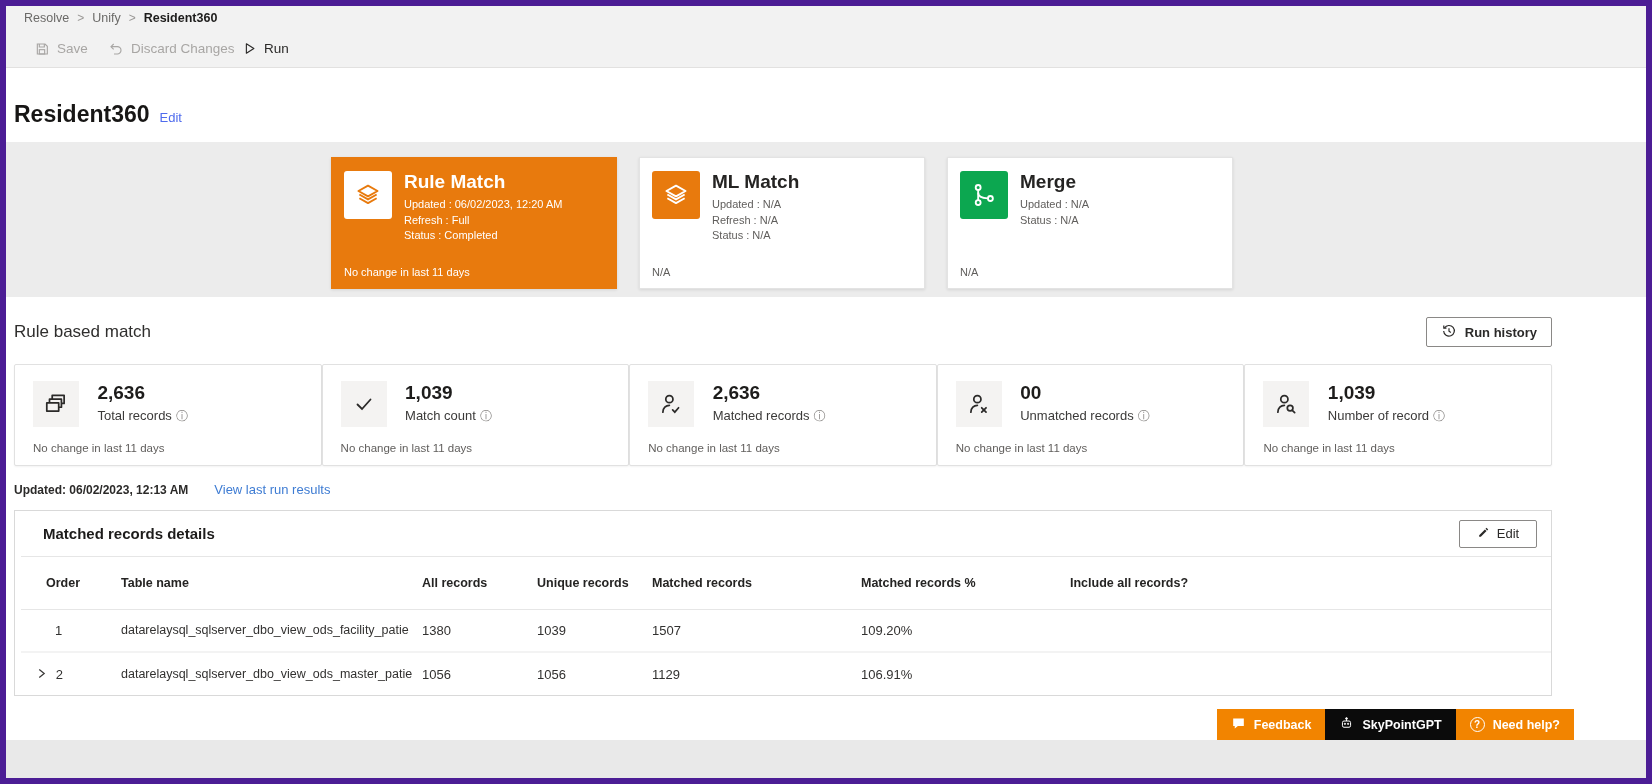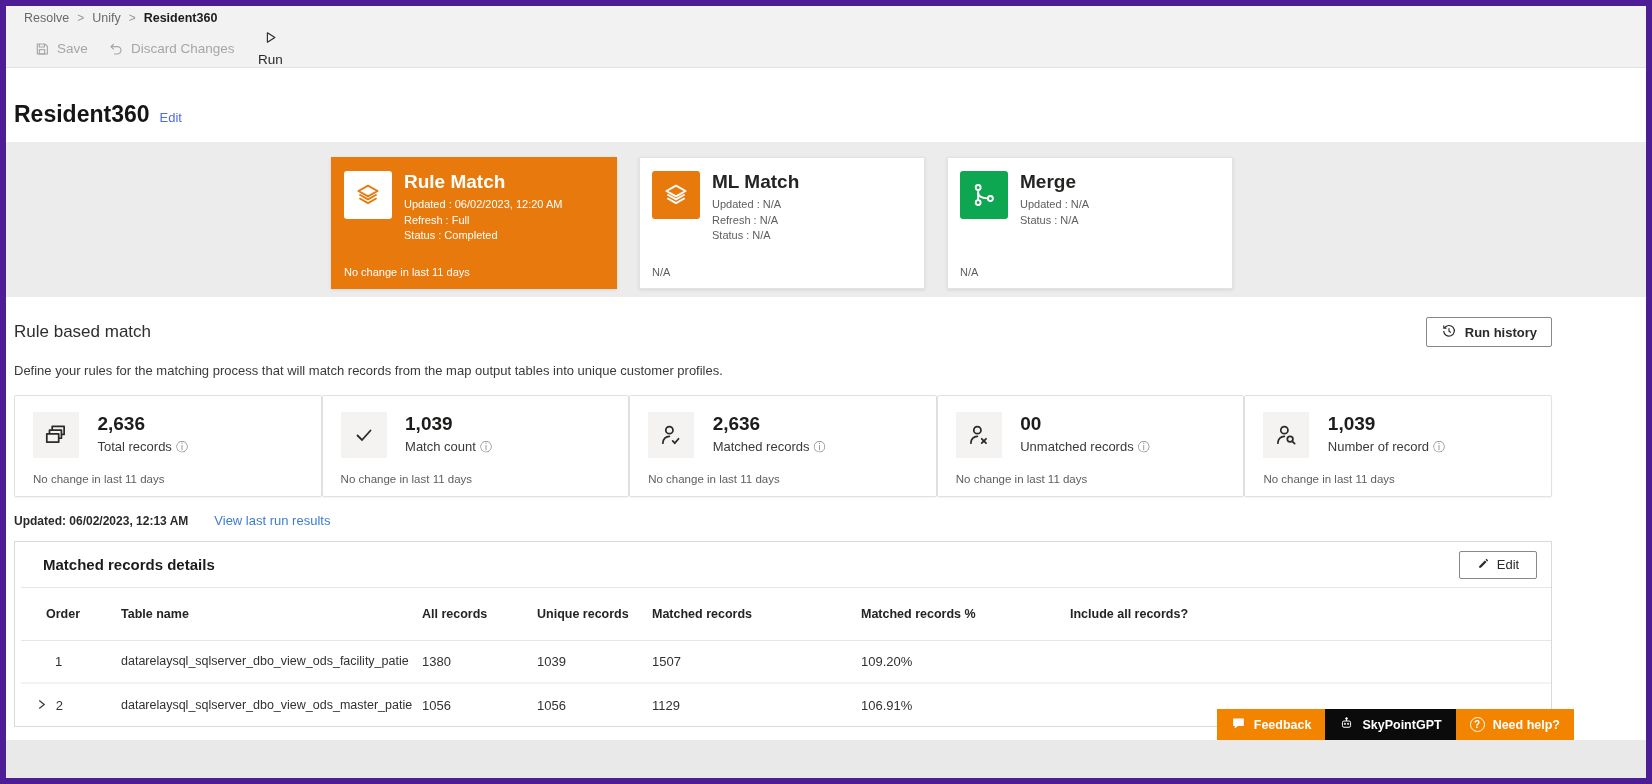--- a/index.html
+++ b/index.html
@@ -12,21 +12,21 @@
   .crumb{ color:#6b6a68; text-decoration:none; cursor:pointer; }
   .crumb.current{ color:#1d1c1b; font-weight:700; }
   .crumb-sep{ color:#9a9896; font-size:12px; }
 
   
   .toolbar{ position:relative; height:38px; background:#F2F2F2; border-bottom:1px solid #E2E1E0; }
   .tb-item{ position:absolute; top:0; height:37px; display:flex; align-items:center; gap:7px; background:none; border:none; font-family:inherit; font-size:13.5px; cursor:pointer; }
   .tb-item.disabled{ color:#A8A6A4; cursor:default; }
   .tb-item.enabled{ color:#2b2a29; }
   .tb-item svg{ display:block; }
-  #tb-save{ left:28px; } #tb-discard{ left:102px; } #tb-run{ left:252px;flex-direction:column; }
+  #tb-save{ left:28px; } #tb-discard{ left:102px; } #tb-run{ left:236px; }
 
   .container{ margin-left:8px; width:1538px; }
 
   
   .title-row{ margin-top:33px; display:flex; align-items:baseline; gap:10px; }
   .page-title{ font-size:23px; font-weight:700; color:#171615; }
   .edit-link{ font-size:13px; color:#4F6BED; text-decoration:none; cursor:pointer; }
 
   
   .band{ margin-top:14px; height:155px; background:#ECECEC; padding:15px 0 0 325px; display:flex; gap:22px; }
@@ -208,21 +208,20 @@
         <span>
           <svg width="16" height="16" viewBox="0 0 24 24" fill="none" stroke="currentColor" stroke-width="1.8">
               <path d="M5.2 7.5A8 8 0 1 1 4 12"></path>
               <path d="M4.2 3.8v4h4"></path>
               <path d="M12 8v4.3l2.8 1.9"></path>
             </svg>
         </span>
         <span>Run history</span>
       </button>
     </div>
-    <div class="section-desc">Define your rules for the matching process that will match records from the map output tables into unique customer profiles.</div>
 
     <div class="stats">
 
       <div class="stat-card">
         <div class="stat-iconbox">
           <svg width="26" height="26" viewBox="0 0 24 24" fill="#F4F3F2" stroke="currentColor" stroke-width="1.6" stroke-linejoin="round">
               <rect x="8.5" y="4" width="11" height="7.5"></rect>
               <rect x="6" y="7.5" width="11" height="7.5"></rect>
               <rect x="3.5" y="11" width="11" height="7.5"></rect>
             </svg>

